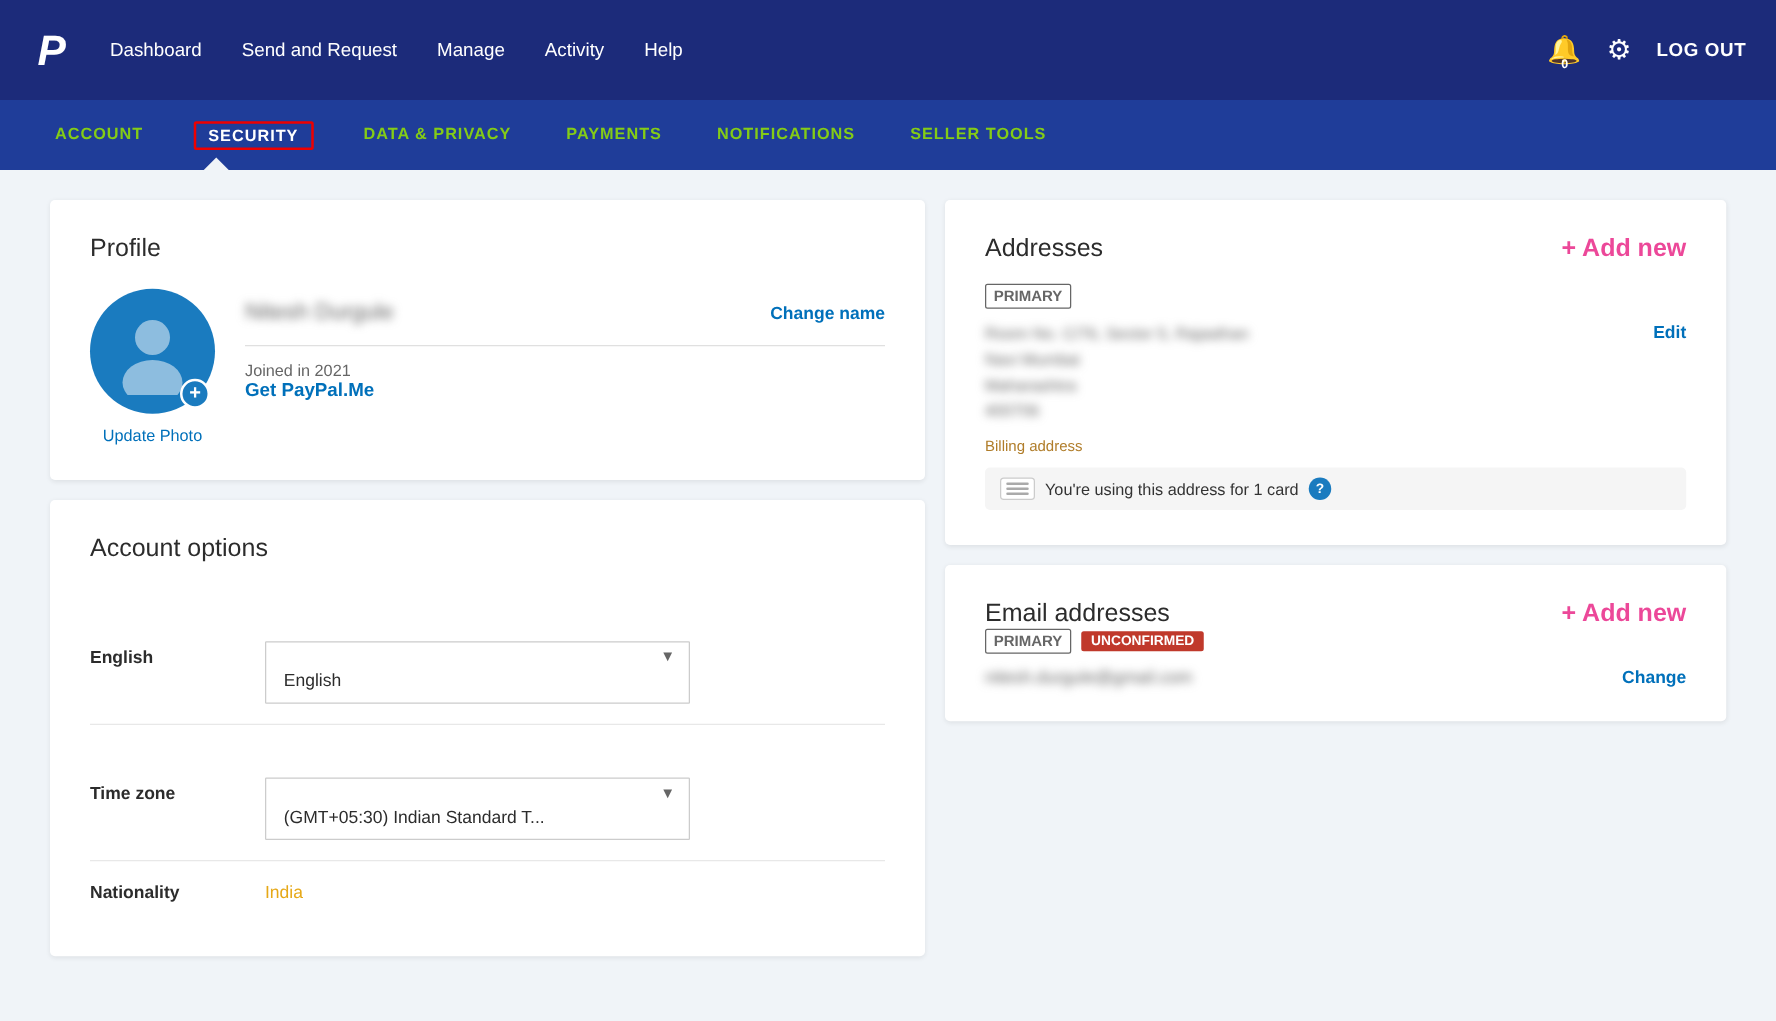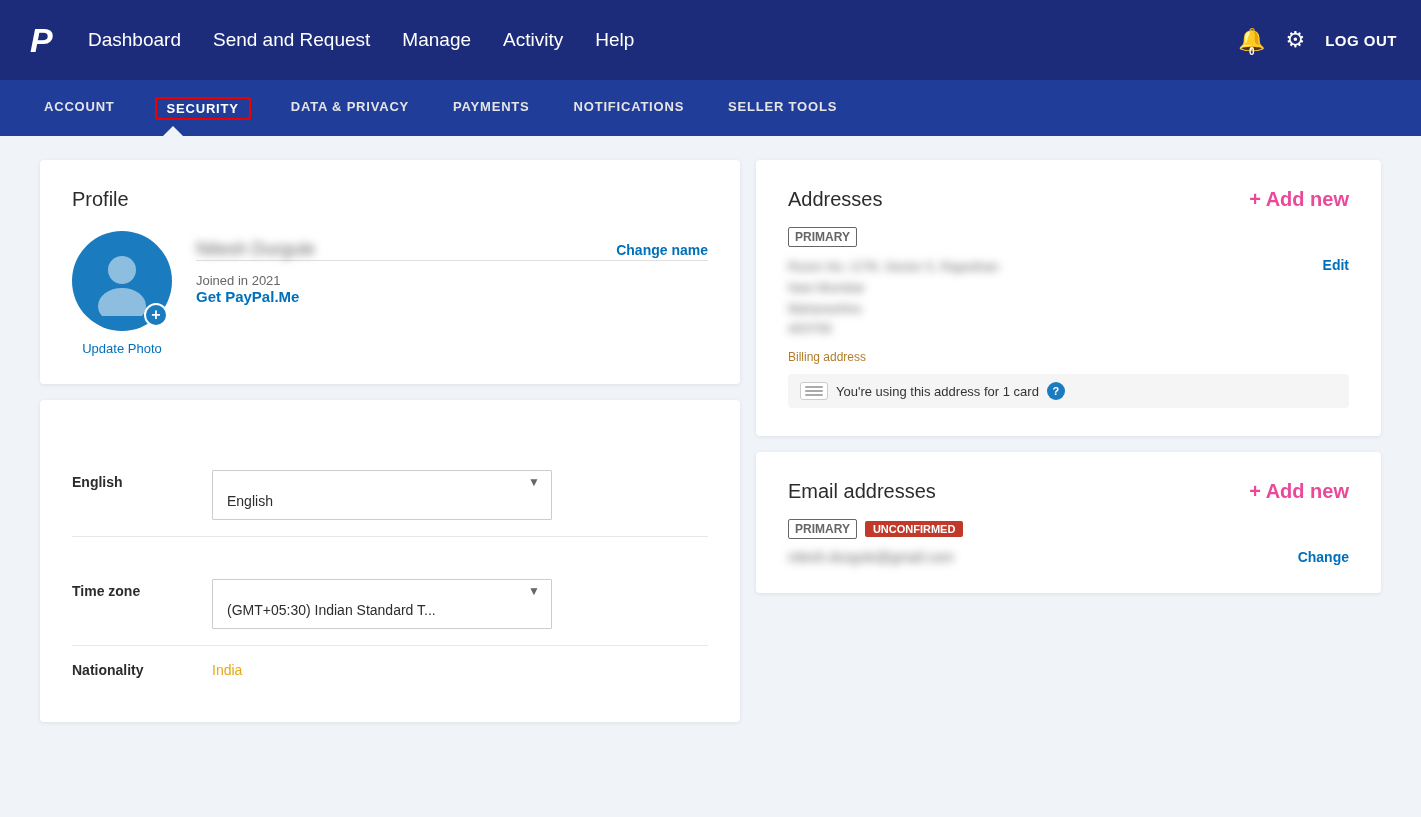--- a/index.html
+++ b/index.html
@@ -20,21 +20,21 @@
       flex-shrink: 0;
     }
     .top-nav nav {
       display: flex;
       gap: 32px;
       flex: 1;
     }
     .top-nav nav a {
       color: #fff;
       text-decoration: none;
-      font-size: 19px;
+      font-size: 15px;
       font-weight: 400;
       cursor: pointer;
     }
     .top-nav-right {
       display: flex;
       align-items: center;
       gap: 20px;
     }
     .bell-wrapper {
       position: relative;
@@ -70,21 +70,21 @@
     
     .sub-nav {
       background: #1f3d99;
       display: flex;
       align-items: center;
       padding: 0 40px;
       height: 56px;
       gap: 36px;
     }
     .sub-nav-item {
-      color: #e5e5e5;
+      color: #84cc16;
       font-size: 13px;
       font-weight: 600;
       letter-spacing: 0.8px;
       cursor: pointer;
       padding: 2px 4px;
       height: 100%;
       display: flex;
       align-items: center;
       border-bottom: 3px solid transparent;
     }
@@ -196,21 +196,21 @@
     }
     .profile-info {
       flex: 1;
       padding-top: 8px;
     }
     .profile-name-row {
       display: flex;
       align-items: center;
       justify-content: space-between;
       border-bottom: 1px solid #e0e0e0;
-      padding-bottom: 0;
+      padding-bottom: 16px;
       margin-bottom: 12px;
     }
     .profile-name {
       font-size: 18px;
       color: #666;
       filter: blur(4px);
       user-select: none;
     }
     .change-name-link {
       color: #0070ba;
@@ -371,21 +371,20 @@
       align-items: center;
       justify-content: center;
       cursor: pointer;
     }
 
     
     .email-header {
       display: flex;
       justify-content: space-between;
       align-items: center;
-      margin-bottom: 16px;
     }
     .unconfirmed-badge {
       display: inline-block;
       background: #c0392b;
       color: #fff;
       font-size: 11px;
       font-weight: 700;
       padding: 2px 8px;
       border-radius: 2px;
     }
@@ -480,20 +479,21 @@
             <span class="profile-name">Nitesh Durgule</span>
             <span class="change-name-link">Change name</span>
           </div>
           <div class="joined-text">Joined in 2021</div>
           <div class="paypalme-link">Get PayPal.Me</div>
         </div>
       </div>
     </div>
 
     <div class="card">
+      <h2 class="card-title">Account options</h2>
 
       <div class="options-row">
         <span class="options-label">English</span>
         <div class="select-wrapper">
           <select>
             <option>English</option>
           </select>
           <span class="select-chevron">▼</span>
         </div>
       </div>

